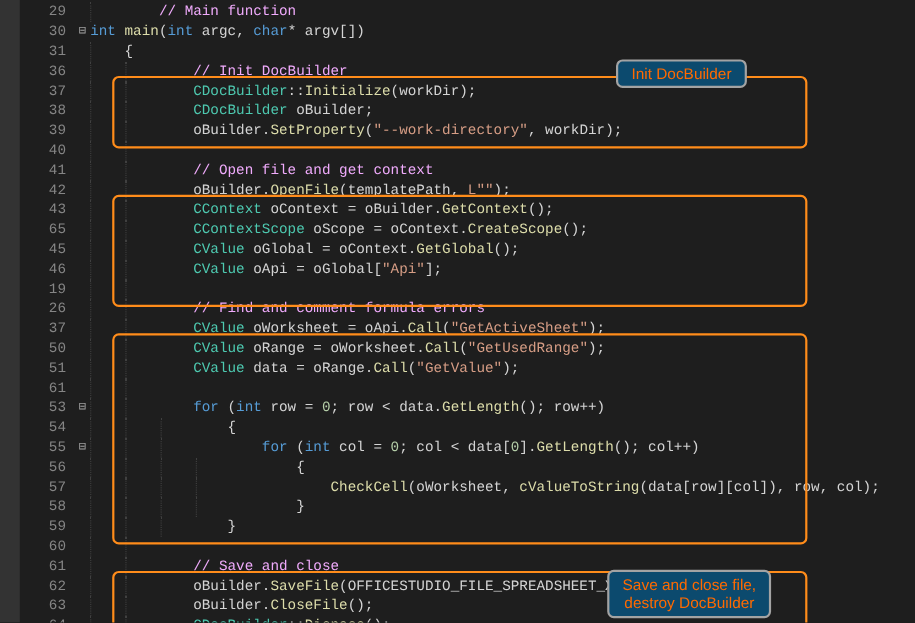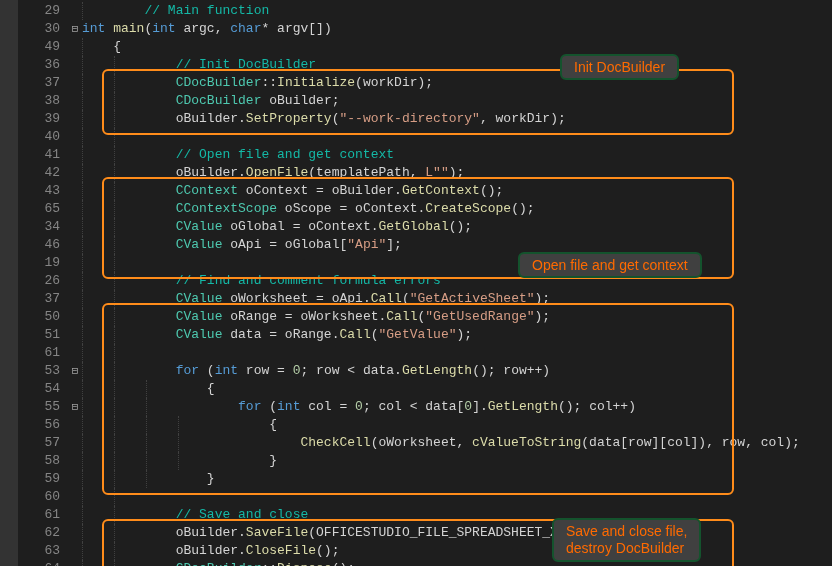--- a/index.html
+++ b/index.html
@@ -9,45 +9,45 @@
   .gutter div{height:18px}
   .fold{width:14px;flex:0 0 14px;line-height:18px;padding-top:2px;color:#a0a0a0;user-select:none}
   .fold div{height:18px;text-align:center;font-size:11px}
   .code{flex:1;line-height:18px;padding-top:2px;white-space:pre;position:relative}
   .code .ln{height:18px;position:relative}
   .kw{color:#569cd6}
   .type{color:#4ec9b0}
   .fn{color:#dcdcaa}
   .str{color:#d69d85}
   .num{color:#b5cea8}
-  .cm{color:#14b8a6}
+  .cm{color:#f0abfc}
   .id{color:#d4d4d4}
   .op{color:#d4d4d4}
   .box{position:absolute;border:2px solid #ff8c1a;border-radius:6px;pointer-events:none}
-  .label{position:absolute;background:#404040;color:#ff6a00;border:2px solid #14532d;border-radius:6px;padding:3px 12px;font-family:Arial,sans-serif;font-size:14px;pointer-events:none;text-align:left}
+  .label{position:absolute;background:#0c4a6e;color:#ff6a00;border:2px solid #a3a3a3;border-radius:6px;padding:3px 12px;font-family:Arial,sans-serif;font-size:14px;pointer-events:none;text-align:center}
 </style>
 </head>
 <body>
 
 <div class="editor">
   <div class="breakpoint-margin"></div>
   <div class="gutter" id="gutter">
       <div>29</div>
       <div>30</div>
-      <div>49</div>
+      <div>31</div>
       <div>36</div>
       <div>37</div>
       <div>38</div>
       <div>39</div>
       <div>40</div>
       <div>41</div>
       <div>42</div>
       <div>43</div>
       <div>65</div>
-      <div>34</div>
+      <div>45</div>
       <div>46</div>
       <div>19</div>
       <div>26</div>
       <div>37</div>
       <div>50</div>
       <div>51</div>
       <div>61</div>
       <div>53</div>
       <div>54</div>
       <div>55</div>
@@ -96,16 +96,15 @@
       <div></div>
     </div>
   <div class="code" id="code"><div class="ln"><span style="position:absolute;left:0px;top:0;height:18px;border-left:1px dotted #404040"></span><span style="white-space:pre">    </span><span><span class="id">    </span><span class="cm">// Main function</span></span></div><div class="ln"><span style="white-space:pre"></span><span><span class="kw">int</span><span class="id"> </span><span class="fn">main</span><span class="op">(</span><span class="kw">int</span><span class="id"> argc, </span><span class="kw">char</span><span class="id">* argv[])</span></span></div><div class="ln"><span style="position:absolute;left:0px;top:0;height:18px;border-left:1px dotted #404040"></span><span style="white-space:pre">    </span><span><span class="id">{</span></span></div><div class="ln"><span style="position:absolute;left:0px;top:0;height:18px;border-left:1px dotted #404040"></span><span style="position:absolute;left:32px;top:0;height:18px;border-left:1px dotted #404040"></span><span style="white-space:pre">        </span><span><span class="id">    </span><span class="cm">// Init DocBuilder</span></span></div><div class="ln"><span style="position:absolute;left:0px;top:0;height:18px;border-left:1px dotted #404040"></span><span style="position:absolute;left:32px;top:0;height:18px;border-left:1px dotted #404040"></span><span style="white-space:pre">        </span><span><span class="id">    </span><span class="type">CDocBuilder</span><span class="op">::</span><span class="fn">Initialize</span><span class="id">(workDir);</span></span></div><div class="ln"><span style="position:absolute;left:0px;top:0;height:18px;border-left:1px dotted #404040"></span><span style="position:absolute;left:32px;top:0;height:18px;border-left:1px dotted #404040"></span><span style="white-space:pre">        </span><span><span class="id">    </span><span class="type">CDocBuilder</span><span class="id"> oBuilder;</span></span></div><div class="ln"><span style="position:absolute;left:0px;top:0;height:18px;border-left:1px dotted #404040"></span><span style="position:absolute;left:32px;top:0;height:18px;border-left:1px dotted #404040"></span><span style="white-space:pre">        </span><span><span class="id">    oBuilder.</span><span class="fn">SetProperty</span><span class="op">(</span><span class="str">"--work-directory"</span><span class="id">, workDir);</span></span></div><div class="ln"><span style="position:absolute;left:0px;top:0;height:18px;border-left:1px dotted #404040"></span><span style="position:absolute;left:32px;top:0;height:18px;border-left:1px dotted #404040"></span><span style="white-space:pre">        </span><span><span class="id"></span></span></div><div class="ln"><span style="position:absolute;left:0px;top:0;height:18px;border-left:1px dotted #404040"></span><span style="position:absolute;left:32px;top:0;height:18px;border-left:1px dotted #404040"></span><span style="white-space:pre">        </span><span><span class="id">    </span><span class="cm">// Open file and get context</span></span></div><div class="ln"><span style="position:absolute;left:0px;top:0;height:18px;border-left:1px dotted #404040"></span><span style="position:absolute;left:32px;top:0;height:18px;border-left:1px dotted #404040"></span><span style="white-space:pre">        </span><span><span class="id">    oBuilder.</span><span class="fn">OpenFile</span><span class="id">(templatePath, </span><span class="str">L""</span><span class="id">);</span></span></div><div class="ln"><span style="position:absolute;left:0px;top:0;height:18px;border-left:1px dotted #404040"></span><span style="position:absolute;left:32px;top:0;height:18px;border-left:1px dotted #404040"></span><span style="white-space:pre">        </span><span><span class="id">    </span><span class="type">CContext</span><span class="id"> oContext = oBuilder.</span><span class="fn">GetContext</span><span class="id">();</span></span></div><div class="ln"><span style="position:absolute;left:0px;top:0;height:18px;border-left:1px dotted #404040"></span><span style="position:absolute;left:32px;top:0;height:18px;border-left:1px dotted #404040"></span><span style="white-space:pre">        </span><span><span class="id">    </span><span class="type">CContextScope</span><span class="id"> oScope = oContext.</span><span class="fn">CreateScope</span><span class="id">();</span></span></div><div class="ln"><span style="position:absolute;left:0px;top:0;height:18px;border-left:1px dotted #404040"></span><span style="position:absolute;left:32px;top:0;height:18px;border-left:1px dotted #404040"></span><span style="white-space:pre">        </span><span><span class="id">    </span><span class="type">CValue</span><span class="id"> oGlobal = oContext.</span><span class="fn">GetGlobal</span><span class="id">();</span></span></div><div class="ln"><span style="position:absolute;left:0px;top:0;height:18px;border-left:1px dotted #404040"></span><span style="position:absolute;left:32px;top:0;height:18px;border-left:1px dotted #404040"></span><span style="white-space:pre">        </span><span><span class="id">    </span><span class="type">CValue</span><span class="id"> oApi = oGlobal[</span><span class="str">"Api"</span><span class="id">];</span></span></div><div class="ln"><span style="position:absolute;left:0px;top:0;height:18px;border-left:1px dotted #404040"></span><span style="position:absolute;left:32px;top:0;height:18px;border-left:1px dotted #404040"></span><span style="white-space:pre">        </span><span><span class="id"></span></span></div><div class="ln"><span style="position:absolute;left:0px;top:0;height:18px;border-left:1px dotted #404040"></span><span style="position:absolute;left:32px;top:0;height:18px;border-left:1px dotted #404040"></span><span style="white-space:pre">        </span><span><span class="id">    </span><span class="cm">// Find and comment formula errors</span></span></div><div class="ln"><span style="position:absolute;left:0px;top:0;height:18px;border-left:1px dotted #404040"></span><span style="position:absolute;left:32px;top:0;height:18px;border-left:1px dotted #404040"></span><span style="white-space:pre">        </span><span><span class="id">    </span><span class="type">CValue</span><span class="id"> oWorksheet = oApi.</span><span class="fn">Call</span><span class="op">(</span><span class="str">"GetActiveSheet"</span><span class="id">);</span></span></div><div class="ln"><span style="position:absolute;left:0px;top:0;height:18px;border-left:1px dotted #404040"></span><span style="position:absolute;left:32px;top:0;height:18px;border-left:1px dotted #404040"></span><span style="white-space:pre">        </span><span><span class="id">    </span><span class="type">CValue</span><span class="id"> oRange = oWorksheet.</span><span class="fn">Call</span><span class="op">(</span><span class="str">"GetUsedRange"</span><span class="id">);</span></span></div><div class="ln"><span style="position:absolute;left:0px;top:0;height:18px;border-left:1px dotted #404040"></span><span style="position:absolute;left:32px;top:0;height:18px;border-left:1px dotted #404040"></span><span style="white-space:pre">        </span><span><span class="id">    </span><span class="type">CValue</span><span class="id"> data = oRange.</span><span class="fn">Call</span><span class="op">(</span><span class="str">"GetValue"</span><span class="id">);</span></span></div><div class="ln"><span style="position:absolute;left:0px;top:0;height:18px;border-left:1px dotted #404040"></span><span style="position:absolute;left:32px;top:0;height:18px;border-left:1px dotted #404040"></span><span style="white-space:pre">        </span><span><span class="id"></span></span></div><div class="ln"><span style="position:absolute;left:0px;top:0;height:18px;border-left:1px dotted #404040"></span><span style="position:absolute;left:32px;top:0;height:18px;border-left:1px dotted #404040"></span><span style="white-space:pre">        </span><span><span class="id">    </span><span class="kw">for</span><span class="id"> (</span><span class="kw">int</span><span class="id"> row = </span><span class="num">0</span><span class="id">; row &lt; data.</span><span class="fn">GetLength</span><span class="id">(); row++)</span></span></div><div class="ln"><span style="position:absolute;left:0px;top:0;height:18px;border-left:1px dotted #404040"></span><span style="position:absolute;left:32px;top:0;height:18px;border-left:1px dotted #404040"></span><span style="position:absolute;left:64px;top:0;height:18px;border-left:1px dotted #404040"></span><span style="white-space:pre">            </span><span><span class="id">    {</span></span></div><div class="ln"><span style="position:absolute;left:0px;top:0;height:18px;border-left:1px dotted #404040"></span><span style="position:absolute;left:32px;top:0;height:18px;border-left:1px dotted #404040"></span><span style="position:absolute;left:64px;top:0;height:18px;border-left:1px dotted #404040"></span><span style="white-space:pre">            </span><span><span class="id">        </span><span class="kw">for</span><span class="id"> (</span><span class="kw">int</span><span class="id"> col = </span><span class="num">0</span><span class="id">; col &lt; data[</span><span class="num">0</span><span class="id">].</span><span class="fn">GetLength</span><span class="id">(); col++)</span></span></div><div class="ln"><span style="position:absolute;left:0px;top:0;height:18px;border-left:1px dotted #404040"></span><span style="position:absolute;left:32px;top:0;height:18px;border-left:1px dotted #404040"></span><span style="position:absolute;left:64px;top:0;height:18px;border-left:1px dotted #404040"></span><span style="position:absolute;left:96px;top:0;height:18px;border-left:1px dotted #404040"></span><span style="white-space:pre">                </span><span><span class="id">        {</span></span></div><div class="ln"><span style="position:absolute;left:0px;top:0;height:18px;border-left:1px dotted #404040"></span><span style="position:absolute;left:32px;top:0;height:18px;border-left:1px dotted #404040"></span><span style="position:absolute;left:64px;top:0;height:18px;border-left:1px dotted #404040"></span><span style="position:absolute;left:96px;top:0;height:18px;border-left:1px dotted #404040"></span><span style="white-space:pre">                </span><span><span class="id">            </span><span class="fn">CheckCell</span><span class="id">(oWorksheet, </span><span class="fn">cValueToString</span><span class="id">(data[row][col]), row, col);</span></span></div><div class="ln"><span style="position:absolute;left:0px;top:0;height:18px;border-left:1px dotted #404040"></span><span style="position:absolute;left:32px;top:0;height:18px;border-left:1px dotted #404040"></span><span style="position:absolute;left:64px;top:0;height:18px;border-left:1px dotted #404040"></span><span style="position:absolute;left:96px;top:0;height:18px;border-left:1px dotted #404040"></span><span style="white-space:pre">                </span><span><span class="id">        }</span></span></div><div class="ln"><span style="position:absolute;left:0px;top:0;height:18px;border-left:1px dotted #404040"></span><span style="position:absolute;left:32px;top:0;height:18px;border-left:1px dotted #404040"></span><span style="position:absolute;left:64px;top:0;height:18px;border-left:1px dotted #404040"></span><span style="white-space:pre">            </span><span><span class="id">    }</span></span></div><div class="ln"><span style="position:absolute;left:0px;top:0;height:18px;border-left:1px dotted #404040"></span><span style="position:absolute;left:32px;top:0;height:18px;border-left:1px dotted #404040"></span><span style="white-space:pre">        </span><span><span class="id"></span></span></div><div class="ln"><span style="position:absolute;left:0px;top:0;height:18px;border-left:1px dotted #404040"></span><span style="position:absolute;left:32px;top:0;height:18px;border-left:1px dotted #404040"></span><span style="white-space:pre">        </span><span><span class="id">    </span><span class="cm">// Save and close</span></span></div><div class="ln"><span style="position:absolute;left:0px;top:0;height:18px;border-left:1px dotted #404040"></span><span style="position:absolute;left:32px;top:0;height:18px;border-left:1px dotted #404040"></span><span style="white-space:pre">        </span><span><span class="id">    oBuilder.</span><span class="fn">SaveFile</span><span class="id">(OFFICESTUDIO_FILE_SPREADSHEET_XLSX, resultPath);</span></span></div><div class="ln"><span style="position:absolute;left:0px;top:0;height:18px;border-left:1px dotted #404040"></span><span style="position:absolute;left:32px;top:0;height:18px;border-left:1px dotted #404040"></span><span style="white-space:pre">        </span><span><span class="id">    oBuilder.</span><span class="fn">CloseFile</span><span class="id">();</span></span></div><div class="ln"><span style="position:absolute;left:0px;top:0;height:18px;border-left:1px dotted #404040"></span><span style="position:absolute;left:32px;top:0;height:18px;border-left:1px dotted #404040"></span><span style="white-space:pre">        </span><span><span class="id">    </span><span class="type">CDocBuilder</span><span class="op">::</span><span class="fn">Dispose</span><span class="id">();</span></span></div></div>
 
   <div class="box" style="left:102px;top:69px;width:628px;height:62px"></div>
   <div class="box" style="left:102px;top:177px;width:628px;height:98px"></div>
   <div class="box" style="left:102px;top:303px;width:628px;height:188px"></div>
   <div class="box" style="left:102px;top:519px;width:628px;height:62px"></div>
 
   <div class="label" style="left:560px;top:54px">Init DocBuilder</div>
-  <div class="label" style="left:518px;top:252px">Open file and get context</div>
   <div class="label" style="left:552px;top:518px;white-space:pre;line-height:1.2">Save and close file,
 destroy DocBuilder</div>
 </div>
 
 </body></html>

